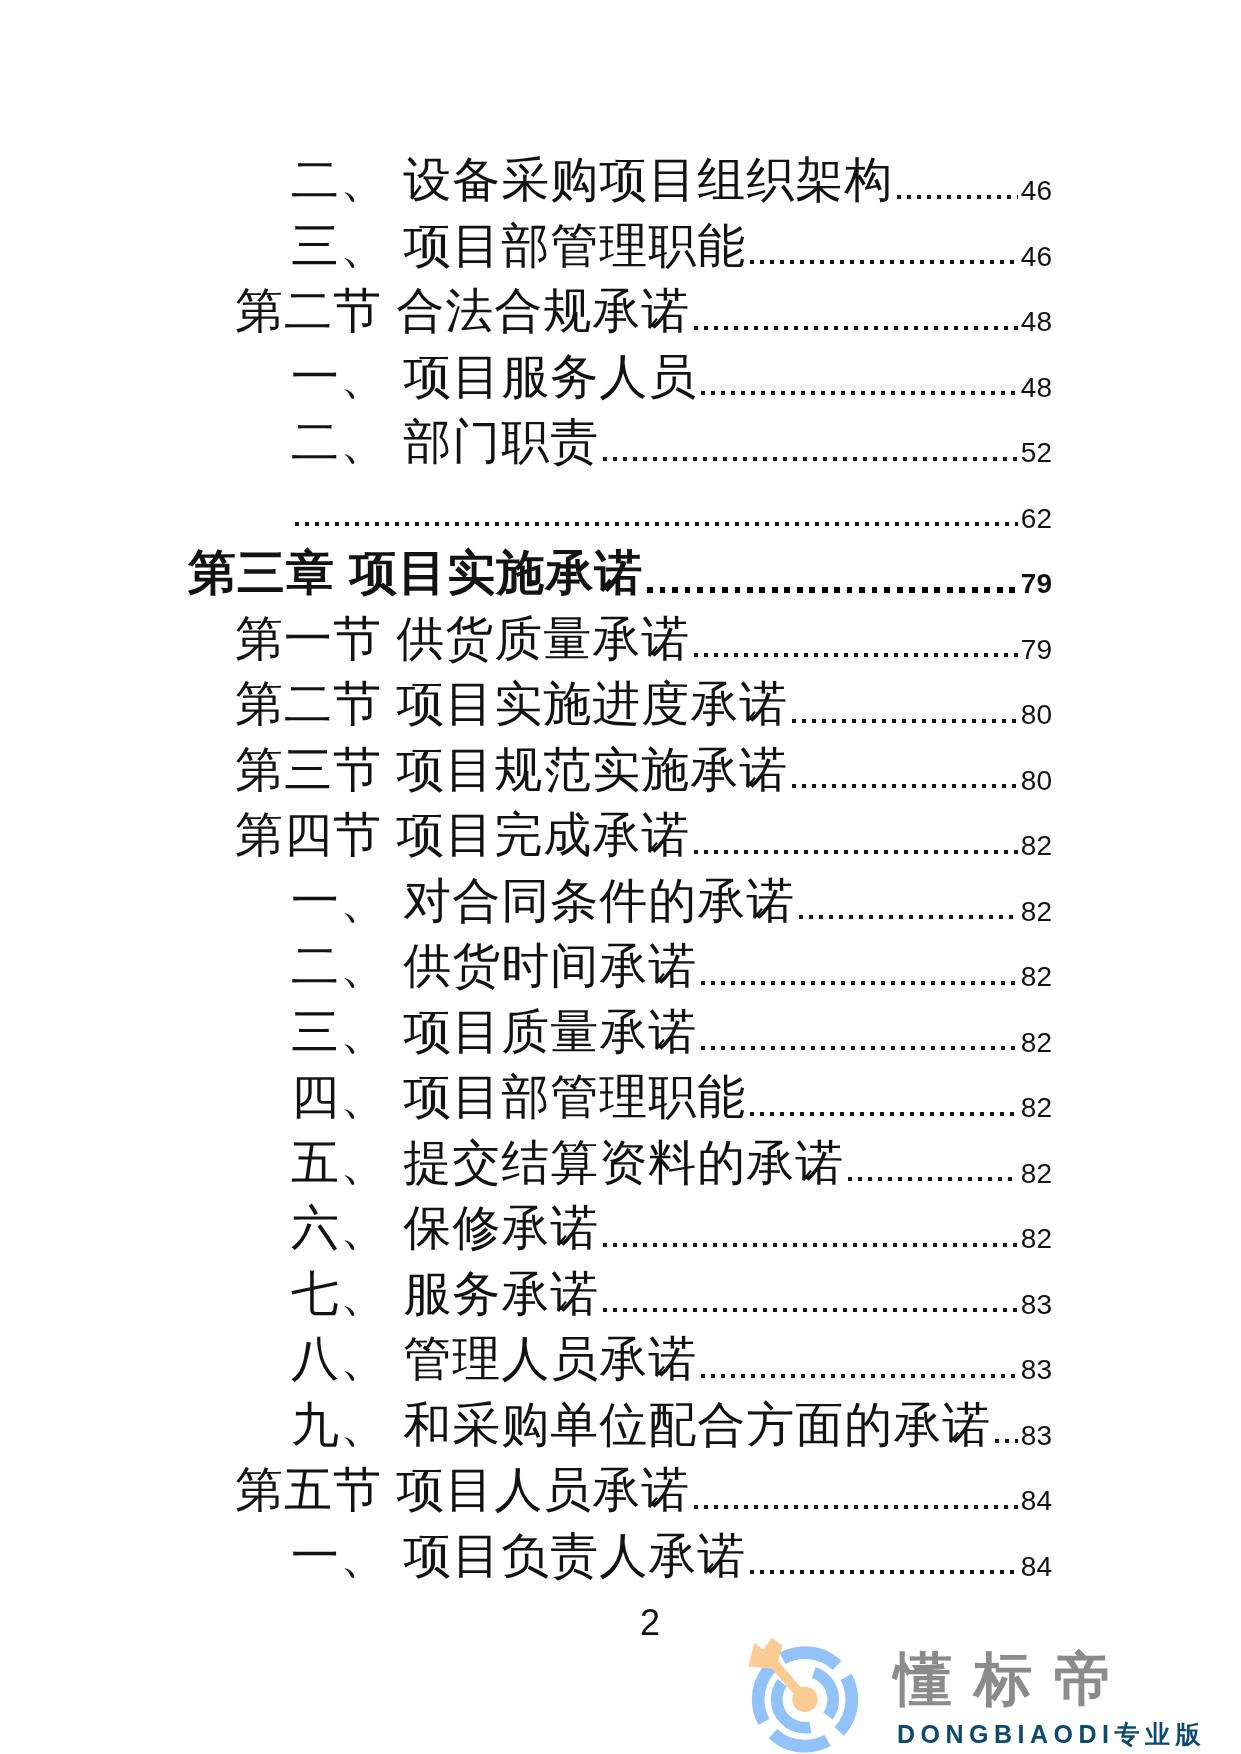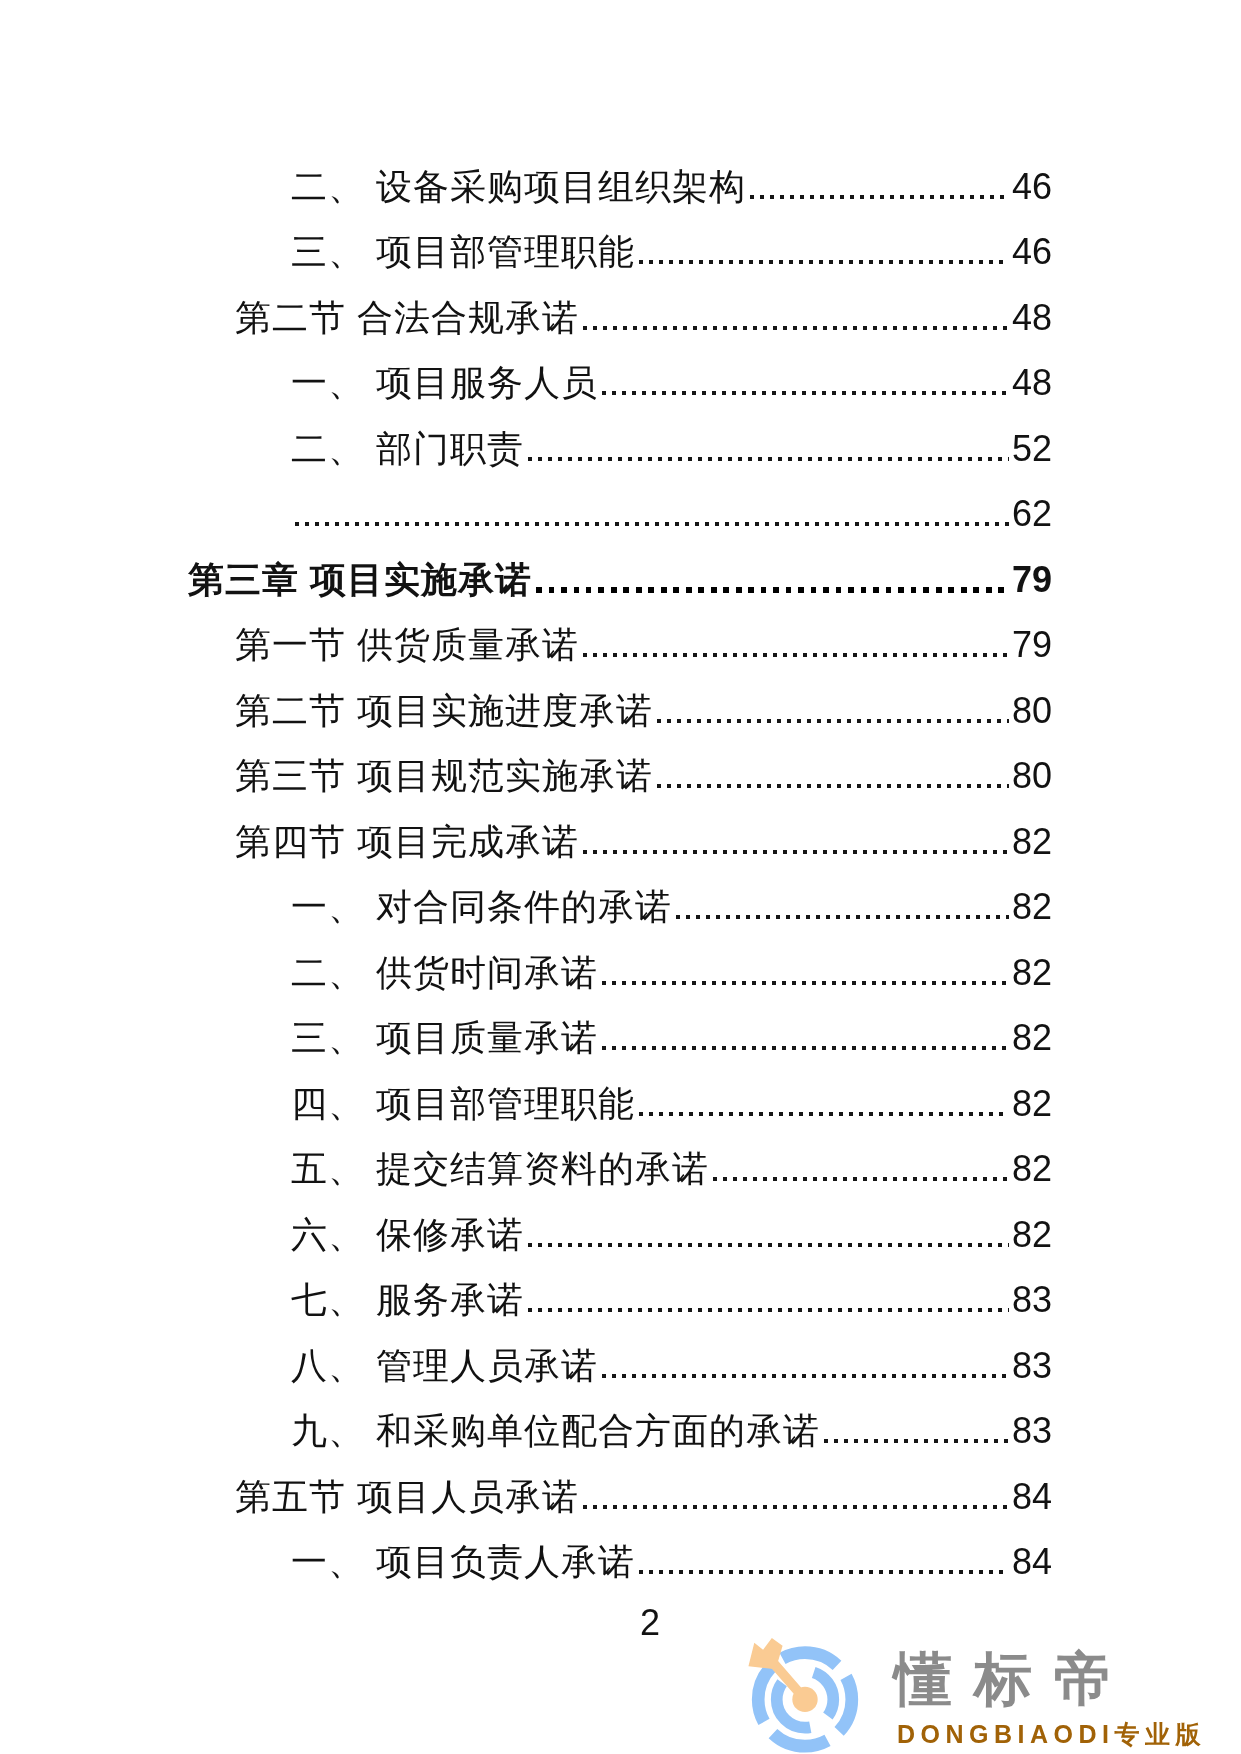--- a/index.html
+++ b/index.html
@@ -6,26 +6,26 @@
   body{
     width:1241px;height:1754px;position:relative;overflow:hidden;
     background:#ffffff;color:#121212;
     font-family:"Liberation Sans","DejaVu Sans",sans-serif;
   }
   .page{position:absolute;inset:0;}
   .toc{position:absolute;left:188px;top:140px;width:864px;}
   .toc-row{display:flex;align-items:flex-end;height:65.5px;}
   .toc-row.lv1{padding-left:47px;}
   .toc-row.lv2{padding-left:103px;}
-  .toc-label{font-size:36px;line-height:1.05;white-space:nowrap;letter-spacing:1px;}
+  .toc-label{font-size:48px;line-height:1.05;white-space:nowrap;letter-spacing:1px;}
   .toc-leader{
     flex:1;height:4px;margin:0 3px 7px 4px;
     background-image:repeating-linear-gradient(to right,#161616 0 4px,transparent 4px 10px);
   }
-  .toc-page{font-size:36px;line-height:1.05;}
+  .toc-page{font-size:28px;line-height:1.05;}
   .toc-row.bold .toc-label,.toc-row.bold .toc-page{font-weight:bold;margin-top:12px;}
   .toc-row.bold .toc-leader{
     height:6px;margin-bottom:6px;
     background-image:repeating-linear-gradient(to right,#000 0 5.5px,transparent 5.5px 12.5px);
   }
   .page-num{
     position:absolute;top:1602px;left:560px;width:180px;
     text-align:center;font-size:36px;color:#121212;
   }
   .wm-brand{
@@ -166,15 +166,15 @@
     <circle cx="60" cy="64" r="29" fill="none" stroke="#92C3F8" stroke-width="12" pathLength="100" stroke-dasharray="30 12 38 20" stroke-dashoffset="20"></circle>
 
     <line x1="20" y1="18" x2="60" y2="64" stroke="#FACB93" stroke-width="10" stroke-linecap="round"></line>
 
     <circle cx="60" cy="64" r="13" fill="#FACB93"></circle>
 
     <path d="M2,30 L8,6 L17,13 L26,1 L37,9 L30,33 Z" fill="#FACB93"></path>
   </svg>
 
   <div class="wm-brand" style="color: rgb(139, 139, 139);">懂标帝</div>
-  <div class="wm-sub" style="color: #a16207;">DONGBIAODI专业版</div>
+  <div class="wm-sub" style="color: #0c4a6e;">DONGBIAODI专业版</div>
 
 </div>
 
 </body></html>

